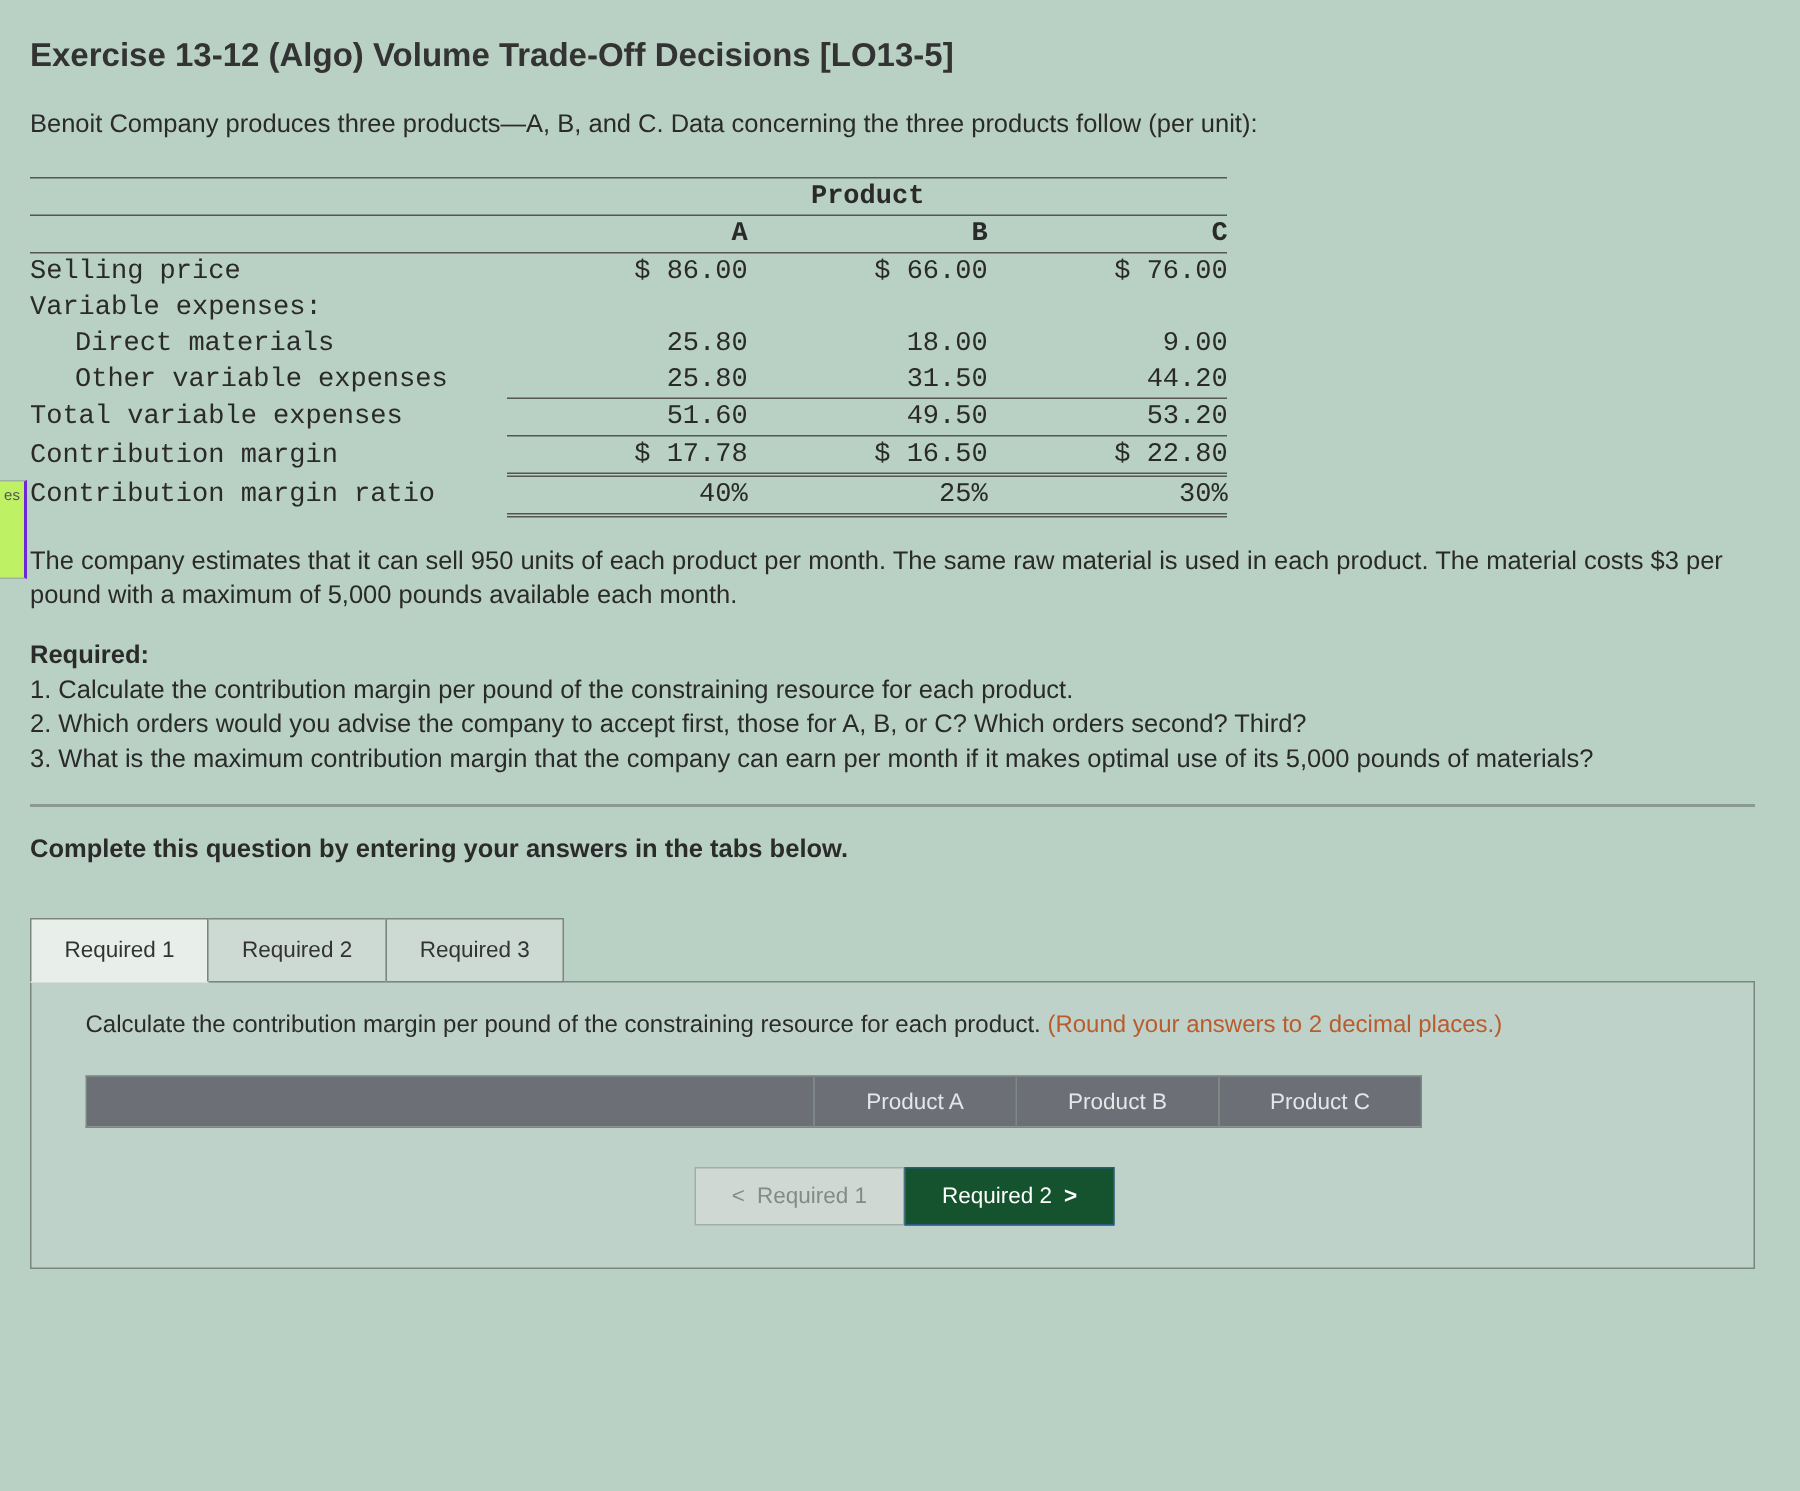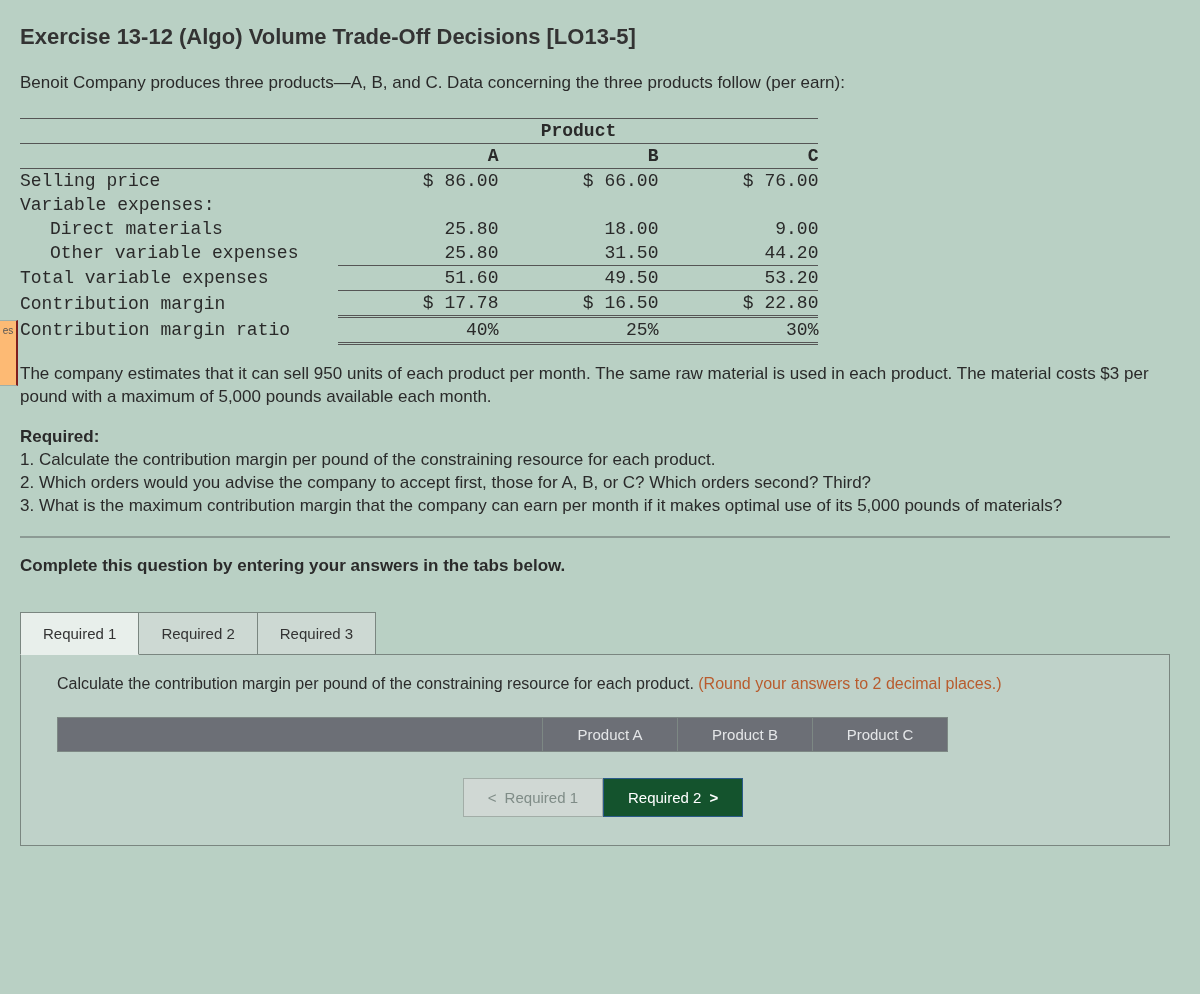--- a/index.html
+++ b/index.html
@@ -1,17 +1,17 @@
 <!DOCTYPE html>
 <html><head>
 <meta charset="utf-8">
 <style>
   html,body{margin:0;padding:0;width:1200px;height:994px;background:#b9d0c4;font-family:Arial,Helvetica,sans-serif;color:#2a2a2a;overflow:hidden}
   .page{padding:24px 30px 0 20px;position:relative}
-  .left-tab{position:absolute;left:0;top:320px;width:16px;height:60px;background:#fdba74;border-right:2px solid #7f1d1d;border-top:1px solid #9fafa9;border-bottom:1px solid #9fafa9;font-size:10px;text-align:center;padding-top:4px;color:#555}
+  .left-tab{position:absolute;left:0;top:320px;width:16px;height:60px;background:#bef264;border-right:2px solid #6d28d9;border-top:1px solid #9fafa9;border-bottom:1px solid #9fafa9;font-size:10px;text-align:center;padding-top:4px;color:#555}
   h1{margin:0 0 22px 0;font-size:22px;font-weight:700;color:#333}
   .lead{font-size:17px;margin-bottom:24px;line-height:1.3}
   .data-wrap{margin:0 0 18px 0}
   table.products{border-collapse:collapse;font-family:"Courier New",monospace;font-size:18px;color:#2a2a2a}
   table.products th,table.products td{padding:2px 0;text-align:right}
   table.products .lbl{text-align:left;padding-right:40px;font-weight:400}
   table.products .col{width:160px}
   table.products .prod-head th{border-top:1px solid #555;border-bottom:1px solid #555}
   table.products .top-span th{border-top:1px solid #555;border-bottom:1px solid #555;text-align:center}
   table.products td.u{border-bottom:1px solid #555}
@@ -43,21 +43,21 @@
 </style>
 </head>
 <body>
 
 <div class="left-tab">es</div>
 
 <div class="page">
 
   <h1>Exercise 13-12 (Algo) Volume Trade-Off Decisions [LO13-5]</h1>
 
-  <div class="lead">Benoit Company produces three products—A, B, and C. Data concerning the three products follow (per earn):</div>
+  <div class="lead">Benoit Company produces three products—A, B, and C. Data concerning the three products follow (per unit):</div>
 
   <div class="data-wrap">
     <table class="products">
       <tbody>
           <tr class="top-span">
         <th class="lbl"></th>
         <th colspan="3">Product</th>
       </tr>
       <tr class="prod-head">
         <th class="lbl"></th>

